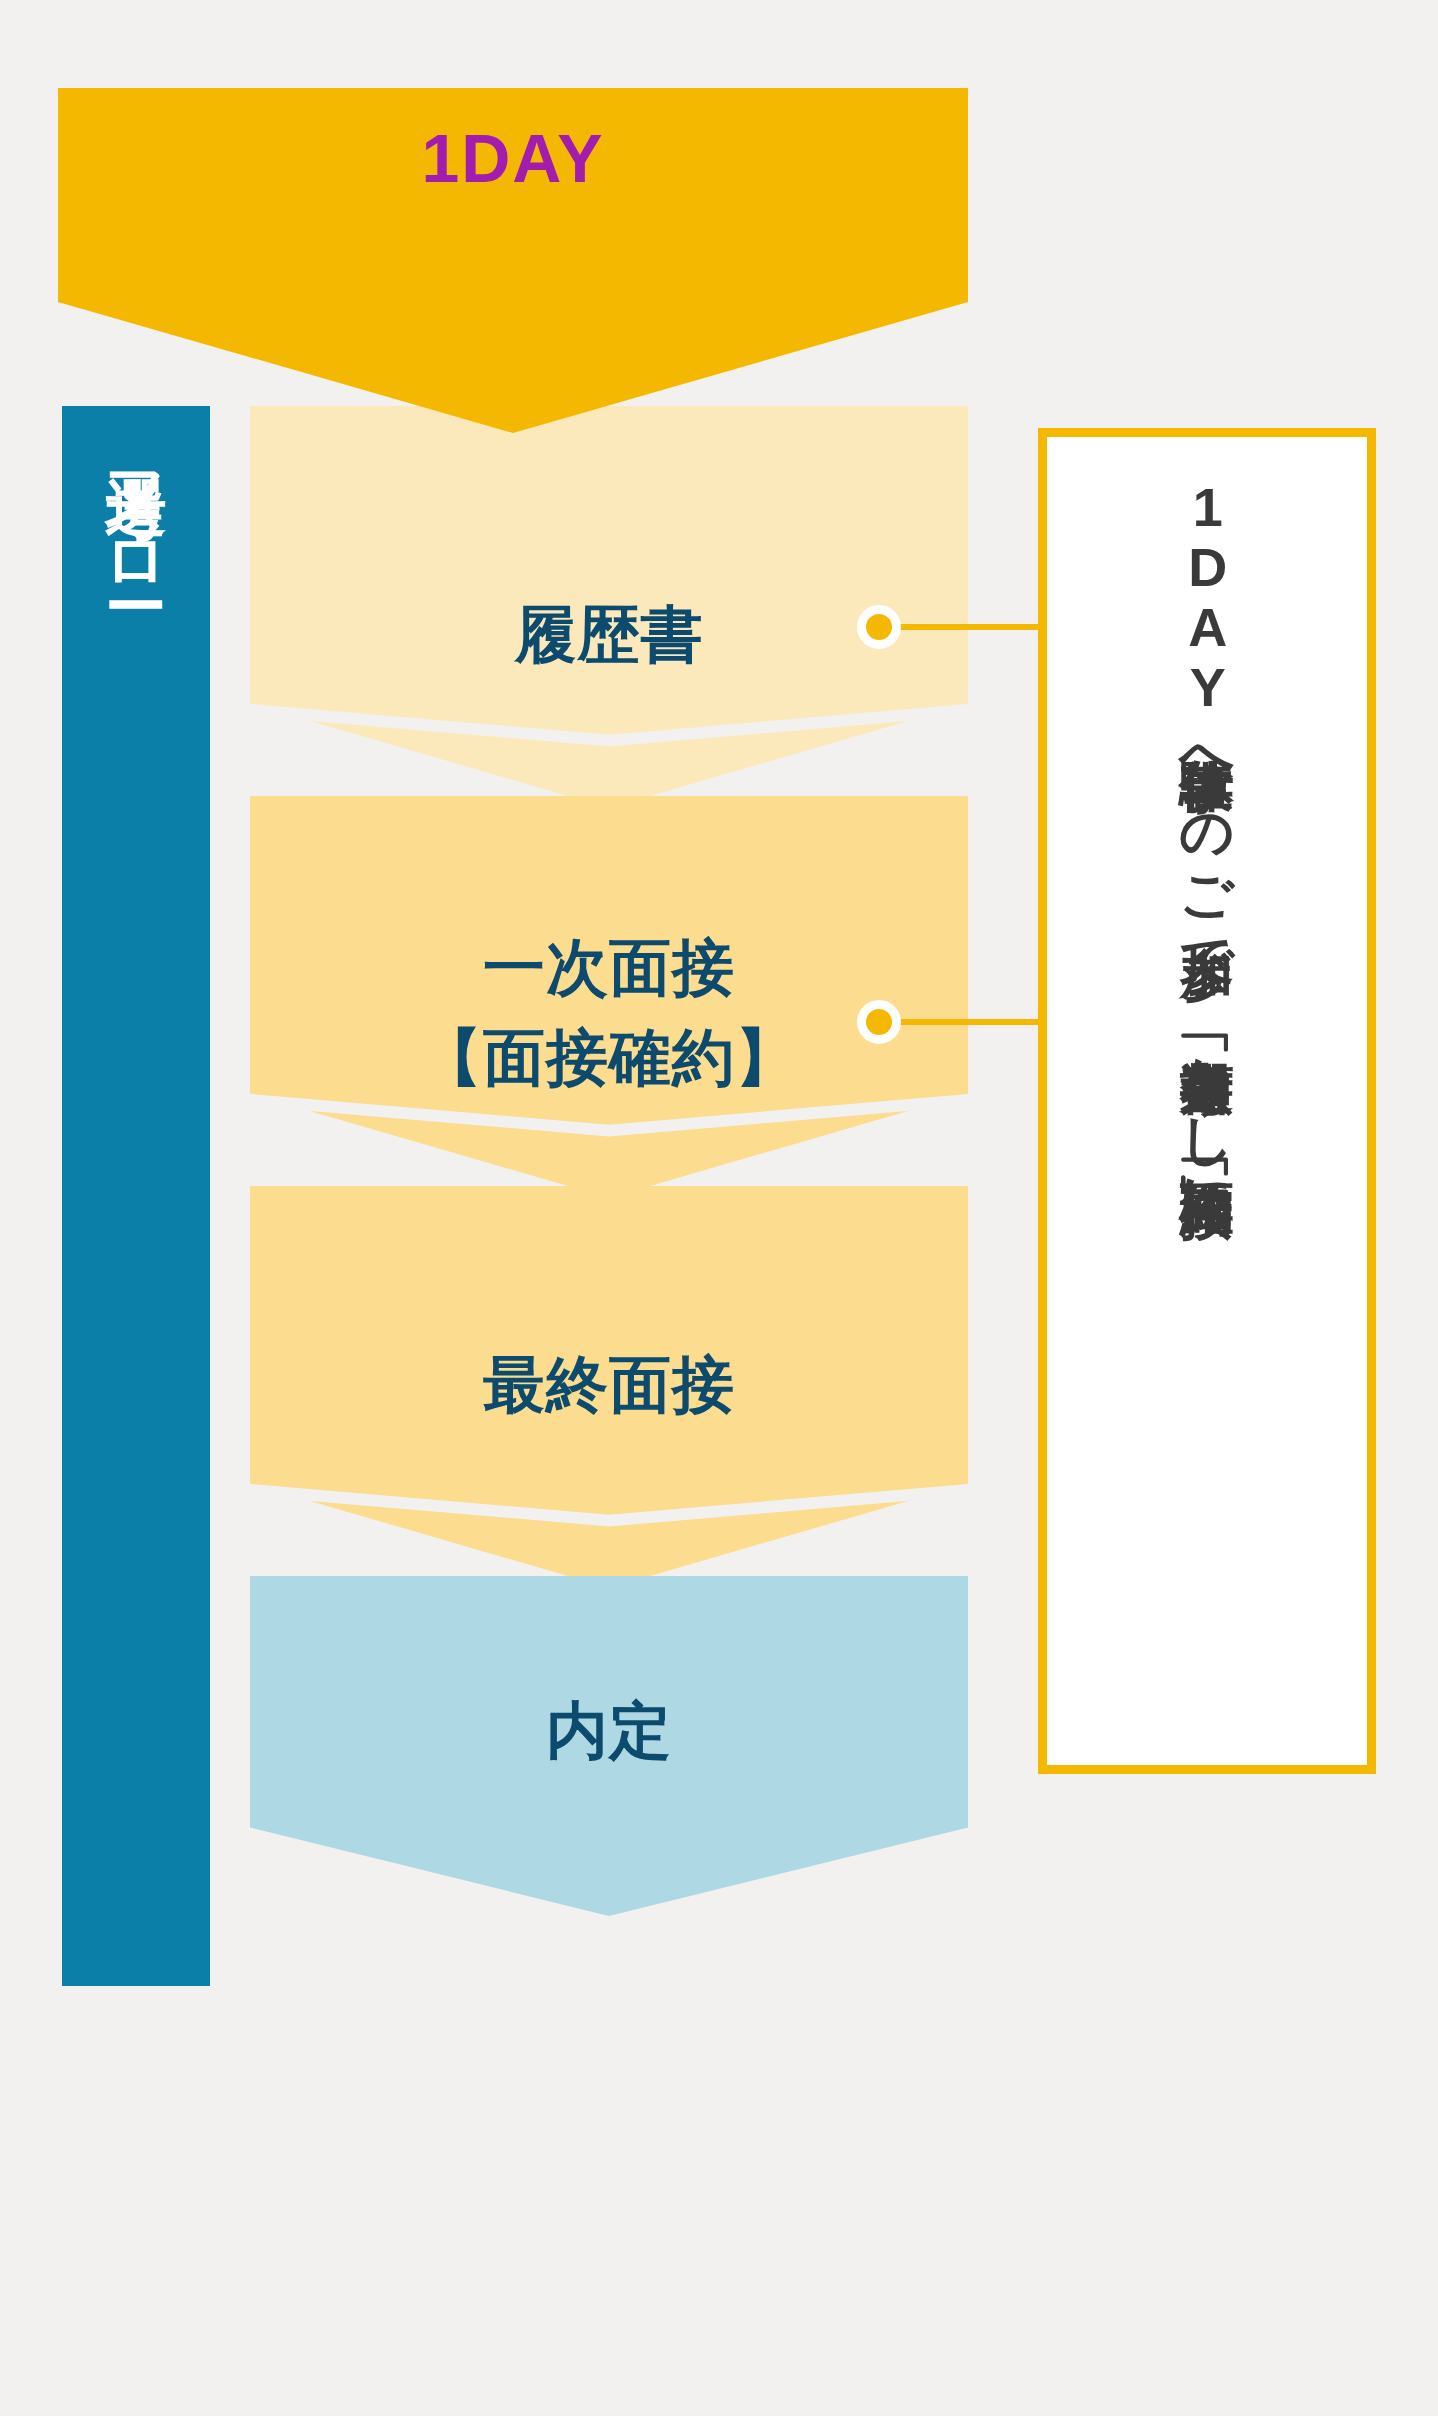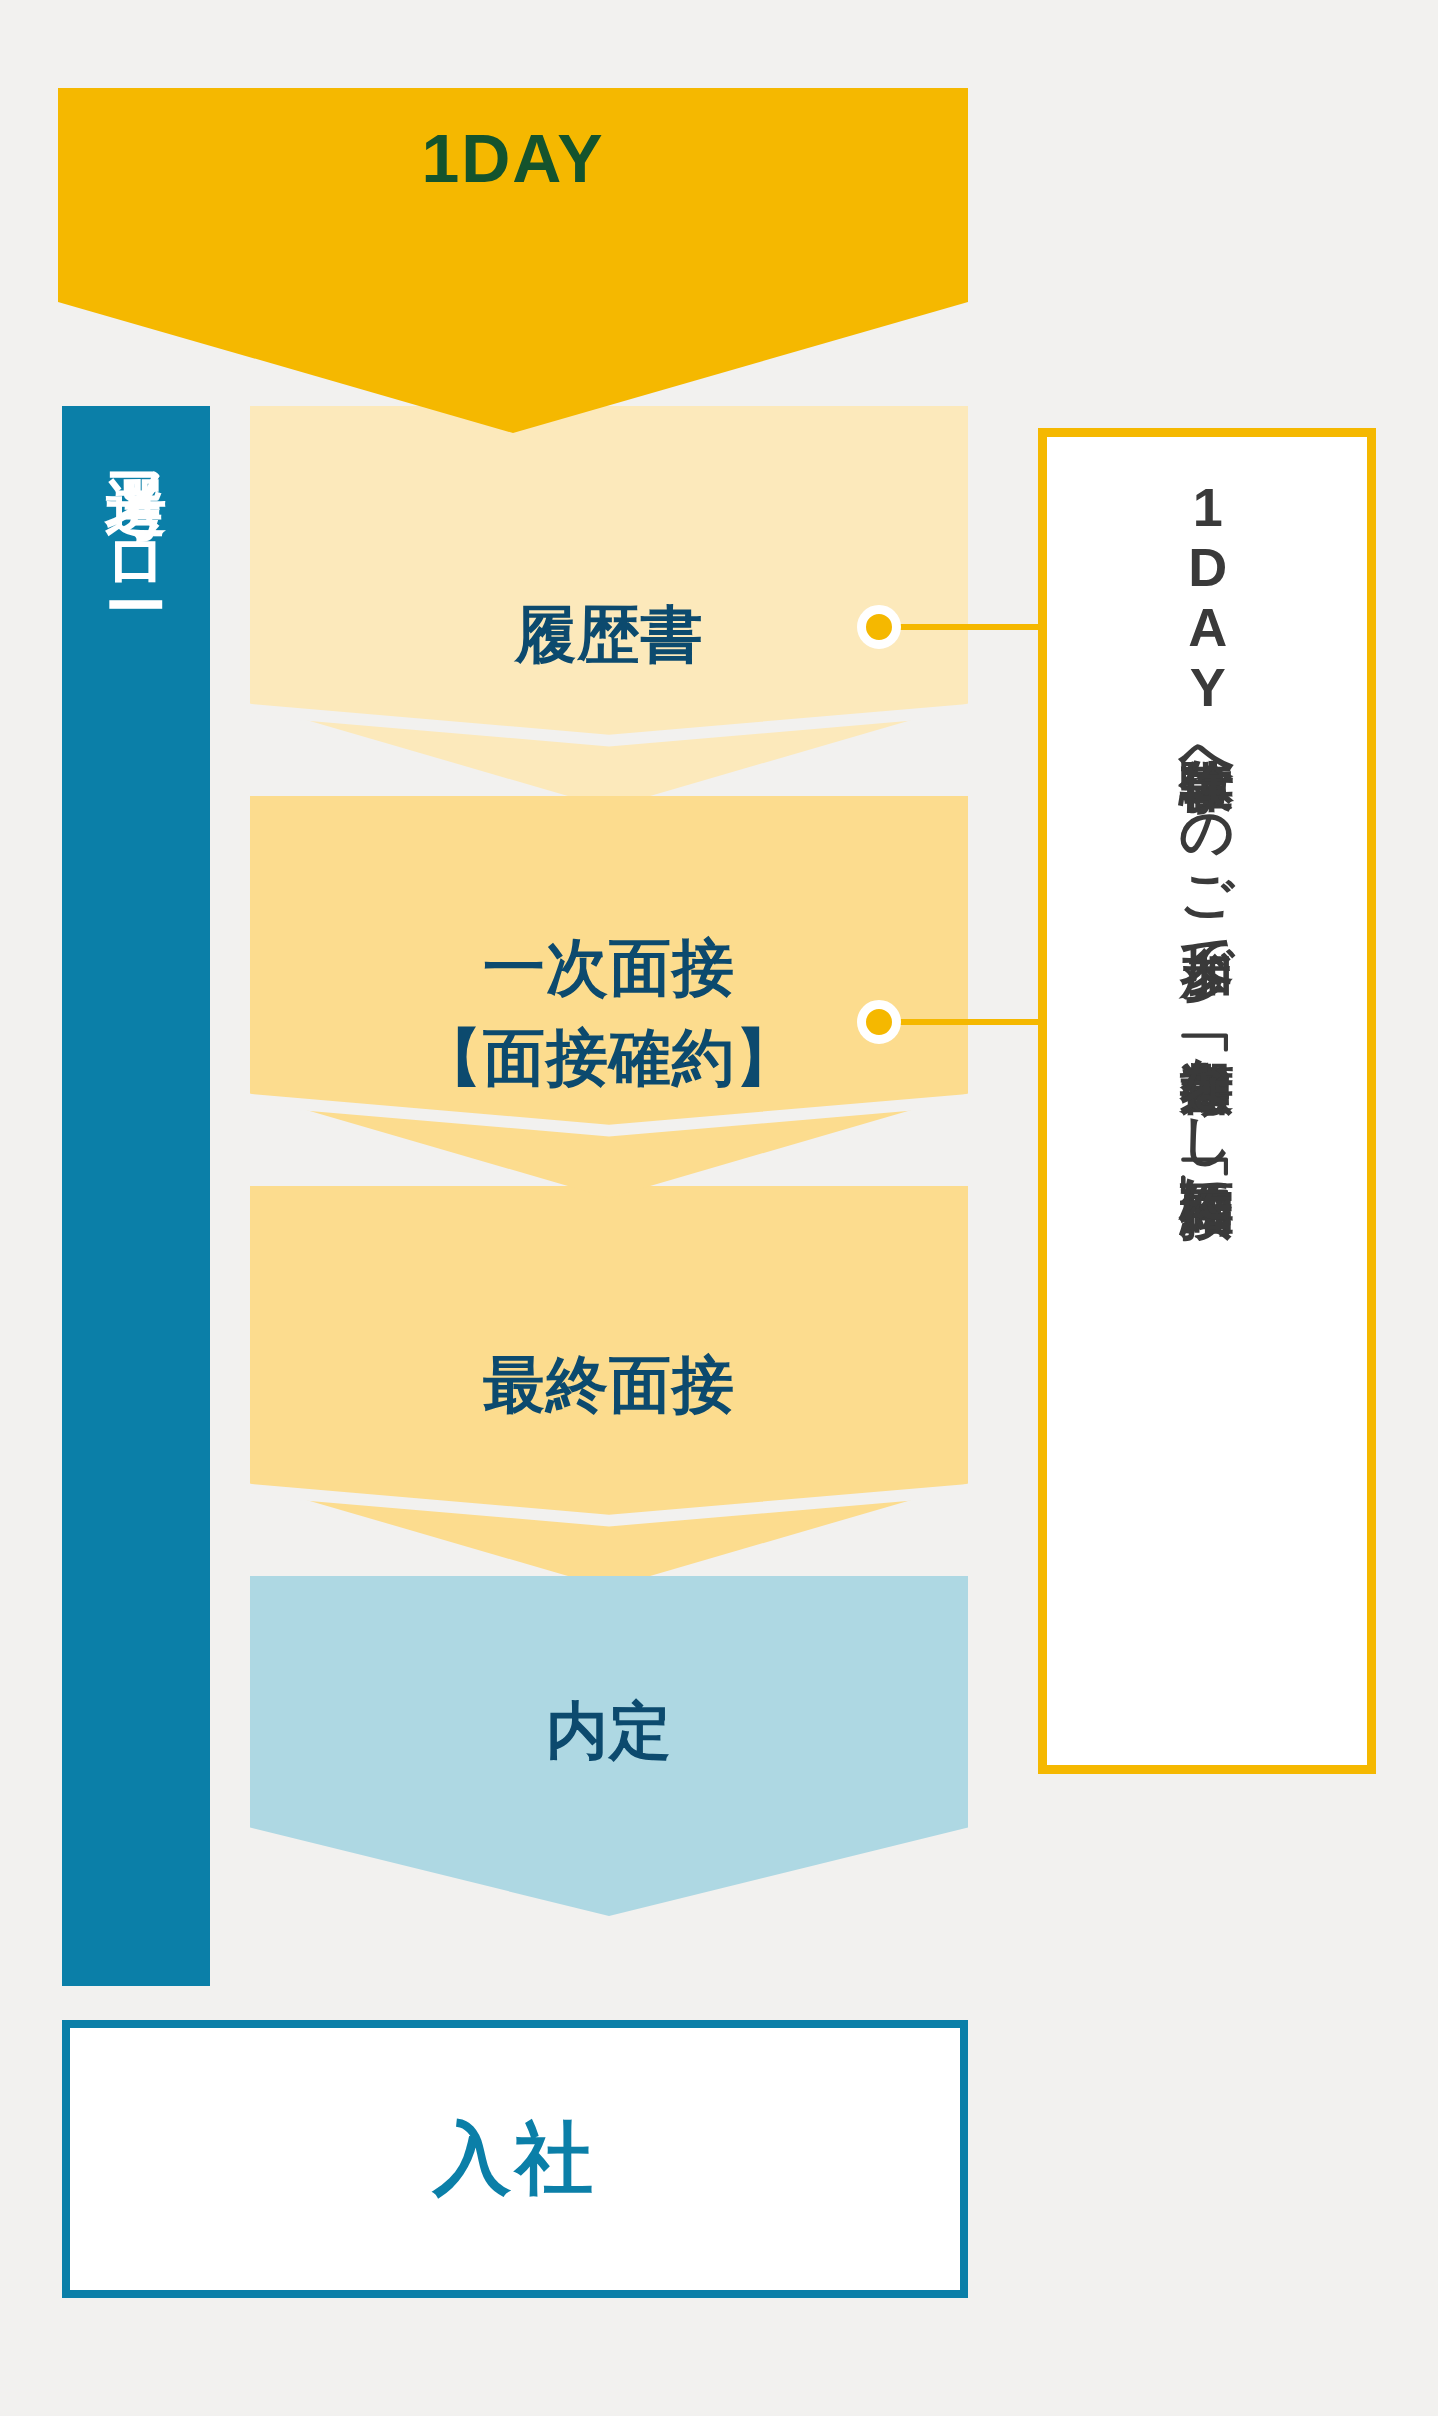--- a/index.html
+++ b/index.html
@@ -28,21 +28,21 @@
     -webkit-clip-path: polygon(0 0, 100% 0, 100% 62%, 50% 100%, 0 62%);
     clip-path: polygon(0 0, 100% 0, 100% 62%, 50% 100%, 0 62%);
     display: flex;
     flex-direction: column;
     align-items: center;
     justify-content: flex-start;
     padding-top: 28px;
     z-index: 6;
   }
   #top-banner .bline {
-    color: #14532d;
+    color: #a21caf;
     font-size: 68px;
     font-weight: bold;
     line-height: 1.25;
     letter-spacing: 2px;
     text-align: center;
   }
 
   
   #flow-sidebar {
     position: absolute;
@@ -235,17 +235,14 @@
 
   <div class="conn-line" id="conn-line-1"></div>
   <div class="conn-dot" id="conn-dot-1"></div>
   <div class="conn-line" id="conn-line-2"></div>
   <div class="conn-dot" id="conn-dot-2"></div>
 
   <div id="callout">
     <div class="vtext">1DAY仕事体験へのご参加で、「書類選考なし」「面接確約」に</div>
   </div>
 
-  <div id="entry-box">
-    <div class="etext">入社</div>
-  </div>
 
 </div>
 
 </body></html>

